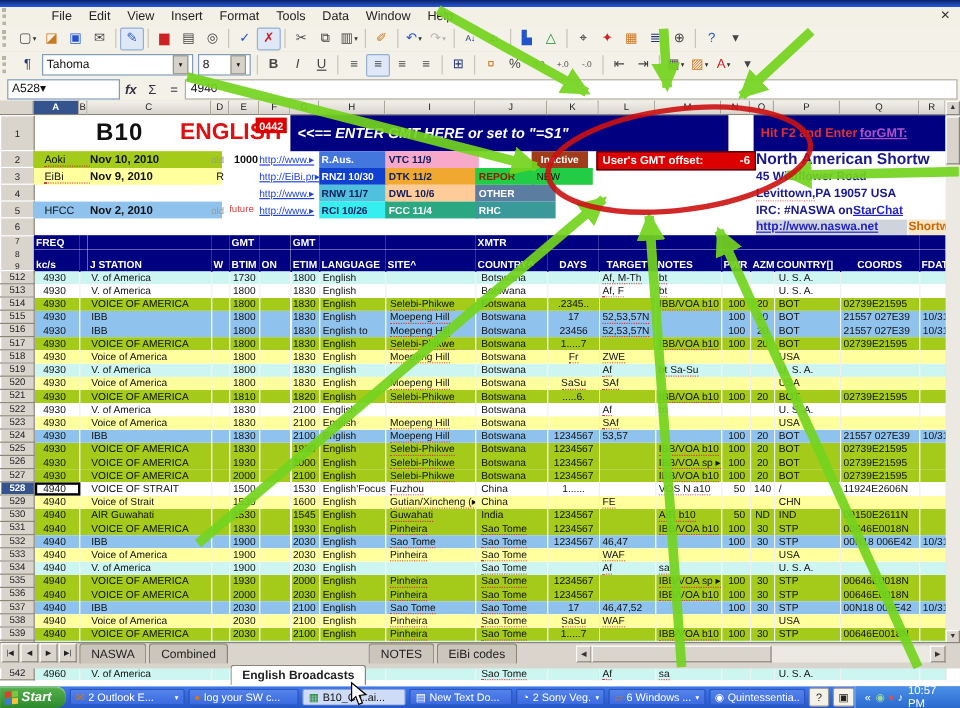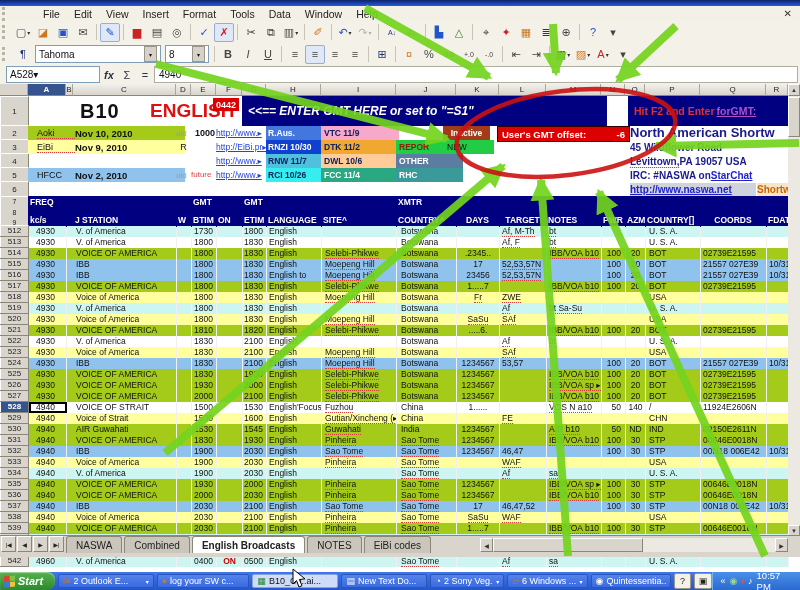--- a/index.html
+++ b/index.html
@@ -125,21 +125,21 @@
         justify-content:center;color:#333;box-sizing:border-box;}
   .vthumb{position:absolute;left:0;top:13px;width:12px;height:40px;background:#d9d5cd;
           border:1px solid;border-color:#fff #8a8678 #8a8678 #fff;box-sizing:border-box;}
   .tabsrow{position:absolute;left:0;top:535px;width:800px;height:21px;background:#d9d5cd;
            border-top:1px solid #8a8678;display:flex;}
   .tnav{width:13px;height:14px;background:#d9d5cd;border:1px solid;border-color:#fff #8a8678 #8a8678 #fff;
         font-size:6px;display:flex;align-items:center;justify-content:center;margin:0 0 1px 1px;color:#222;}
   .tab{height:16px;padding:0 9px;font-size:10px;display:flex;align-items:center;background:#cac6bc;
        border:1px solid #8a8678;border-bottom:none;margin-left:2px;color:#222;
        border-radius:3px 3px 0 0;}
-  .tab.active{background:#fff;font-weight:bold;}
+  .tab.active{background:#fff;font-weight:bold;margin-top:18px;}
   .hscroll{position:absolute;left:480px;top:538px;width:308px;height:14px;background:#ece9e2;display:flex;}
   .hbtn{width:13px;height:14px;background:#d9d5cd;border:1px solid;border-color:#fff #8a8678 #8a8678 #fff;
         font-size:6px;display:flex;align-items:center;justify-content:center;box-sizing:border-box;color:#333;}
   .hthumb{width:150px;height:14px;background:#d9d5cd;border:1px solid;
           border-color:#fff #8a8678 #8a8678 #fff;box-sizing:border-box;}
   .htrack{flex:1;}
   .statusbar{position:absolute;left:0;top:576px;width:800px;height:16px;background:#d9d5cd;
              display:flex;align-items:stretch;padding-top:1px;box-sizing:border-box;}
   .seg{border:1px solid;border-color:#8a8678 #fff #fff #8a8678;margin-left:3px;font-size:9px;
        display:flex;align-items:center;padding:0 4px;color:#222;white-space:nowrap;overflow:hidden;}

